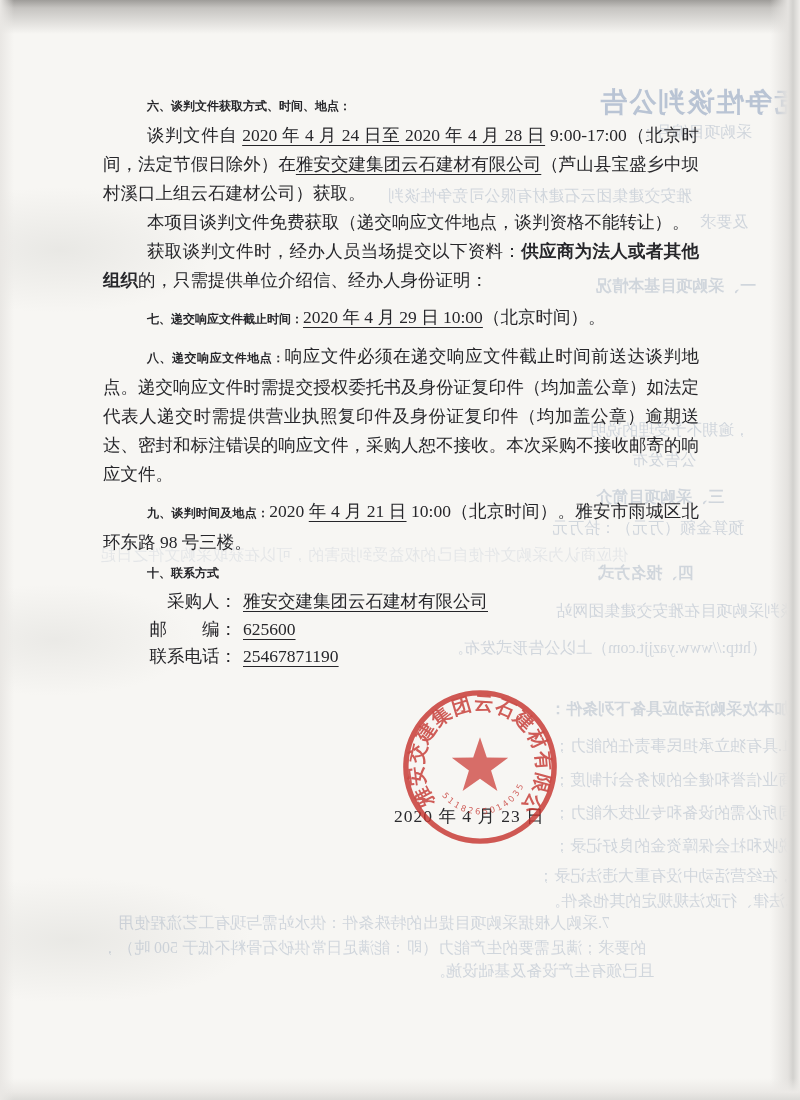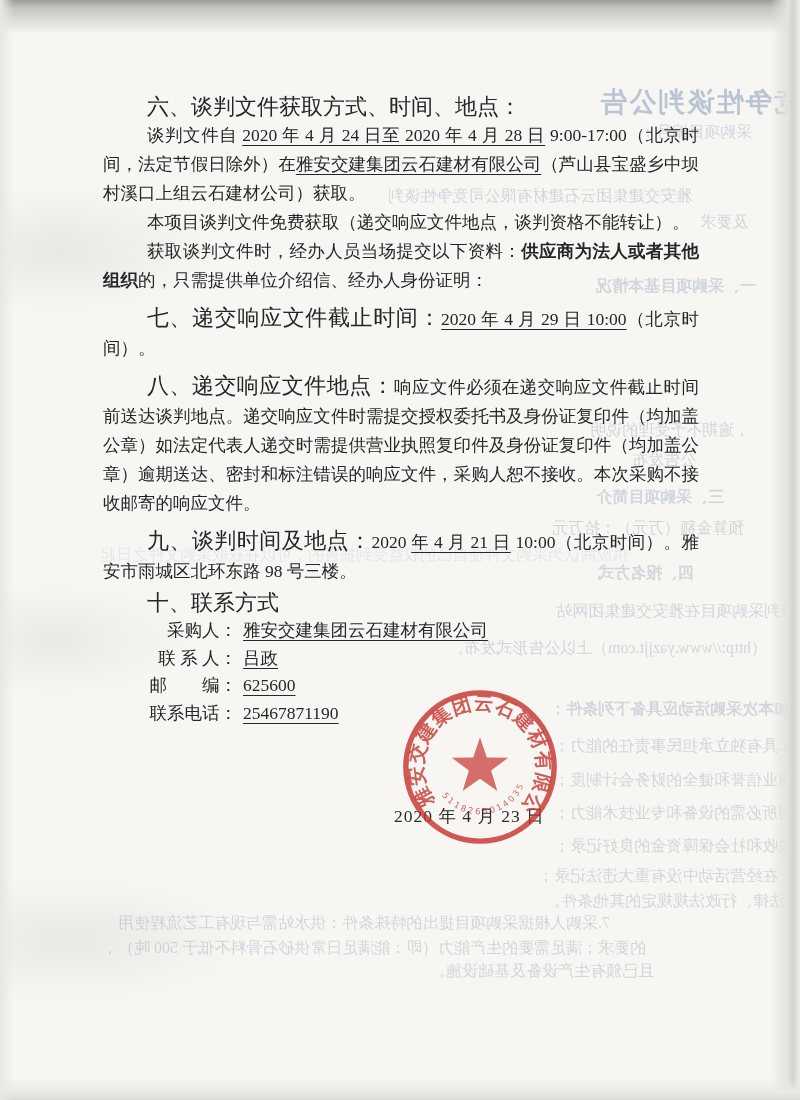--- a/index.html
+++ b/index.html
@@ -19,21 +19,21 @@
   .edge-right{right:0;top:0;width:30px;height:1100px;
     background:linear-gradient(270deg,#efedea 0,#d2d1ce 7px,#e4e2df 12px,rgba(247,246,243,0) 30px);}
   .edge-bottom{left:0;bottom:0;width:800px;height:22px;
     background:linear-gradient(0deg,#dcdbd8 0,#ebe9e6 8px,rgba(247,246,243,0) 22px);}
   .edge-left{left:0;top:0;width:14px;height:1100px;
     background:linear-gradient(90deg,#e9e7e4 0,rgba(247,246,243,0) 14px);}
 
   .content{position:absolute;left:103px;top:92px;width:596px;
     font-size:17.5px;line-height:29px;color:#26262a;text-align:justify;}
   .content p{margin:0;text-indent:44px;}
-  .hline{font-weight:normal;font-size:22px;}
+  .hline{font-weight:bold;font-size:12px;}
   .sp8{margin-top:8px !important;}
   .sp2{margin-top:2px !important;}
   .b{font-weight:bold;}
   .u{text-decoration:underline;text-underline-offset:4px;text-decoration-thickness:1px;}
 
   .contact{margin-left:46px;line-height:27.5px;}
   .crow{white-space:nowrap;}
   .clabel{display:inline-block;width:88px;text-align:right;}
   .cvalue{text-decoration:underline;text-underline-offset:4px;margin-left:6px;}
 
@@ -91,21 +91,20 @@
     <p class="sp8"><span class="hline">七、递交响应文件截止时间：</span><span class="u">2020 年 4 月 29 日 10:00</span><span>（北京时间）。</span></p>
 
     <p class="sp8"><span class="hline">八、递交响应文件地点：</span><span>响应文件必须在递交响应文件截止时间前送达谈判地点。递交响应文件时需提交授权委托书及身份证复印件（均加盖公章）如法定代表人递交时需提供营业执照复印件及身份证复印件（均加盖公章）逾期送达、密封和标注错误的响应文件，采购人恕不接收。本次采购不接收邮寄的响应文件。</span></p>
 
     <p class="sp8"><span class="hline">九、谈判时间及地点：</span><span>2020 </span><span class="u">年 4 月 21 日</span><span> 10:00（北京时间）。雅安市雨城区北环东路 98 号三楼。</span></p>
 
     <p class="hline sp2"><span>十、联系方式</span></p>
 
     <div class="contact">
       <div class="crow"><span class="clabel">采购人：</span><span class="cvalue">雅安交建集团云石建材有限公司</span></div>
-      <div class="crow"><span class="clabel">联 系 人：</span><span class="cvalue">吕政</span></div>
       <div class="crow"><span class="clabel">邮　　编：</span><span class="cvalue">625600</span></div>
       <div class="crow"><span class="clabel">联系电话：</span><span class="cvalue">25467871190</span></div>
     </div>
   </div>
 
   <div class="date">2020 年 4 月 23 日</div>
 
   <svg class="stamp" viewBox="0 0 170 170">
     <defs>
       <path id="arcTop" d="M 40.6 122.3 A 58 58 0 1 1 129.4 122.3" fill="none"></path>

